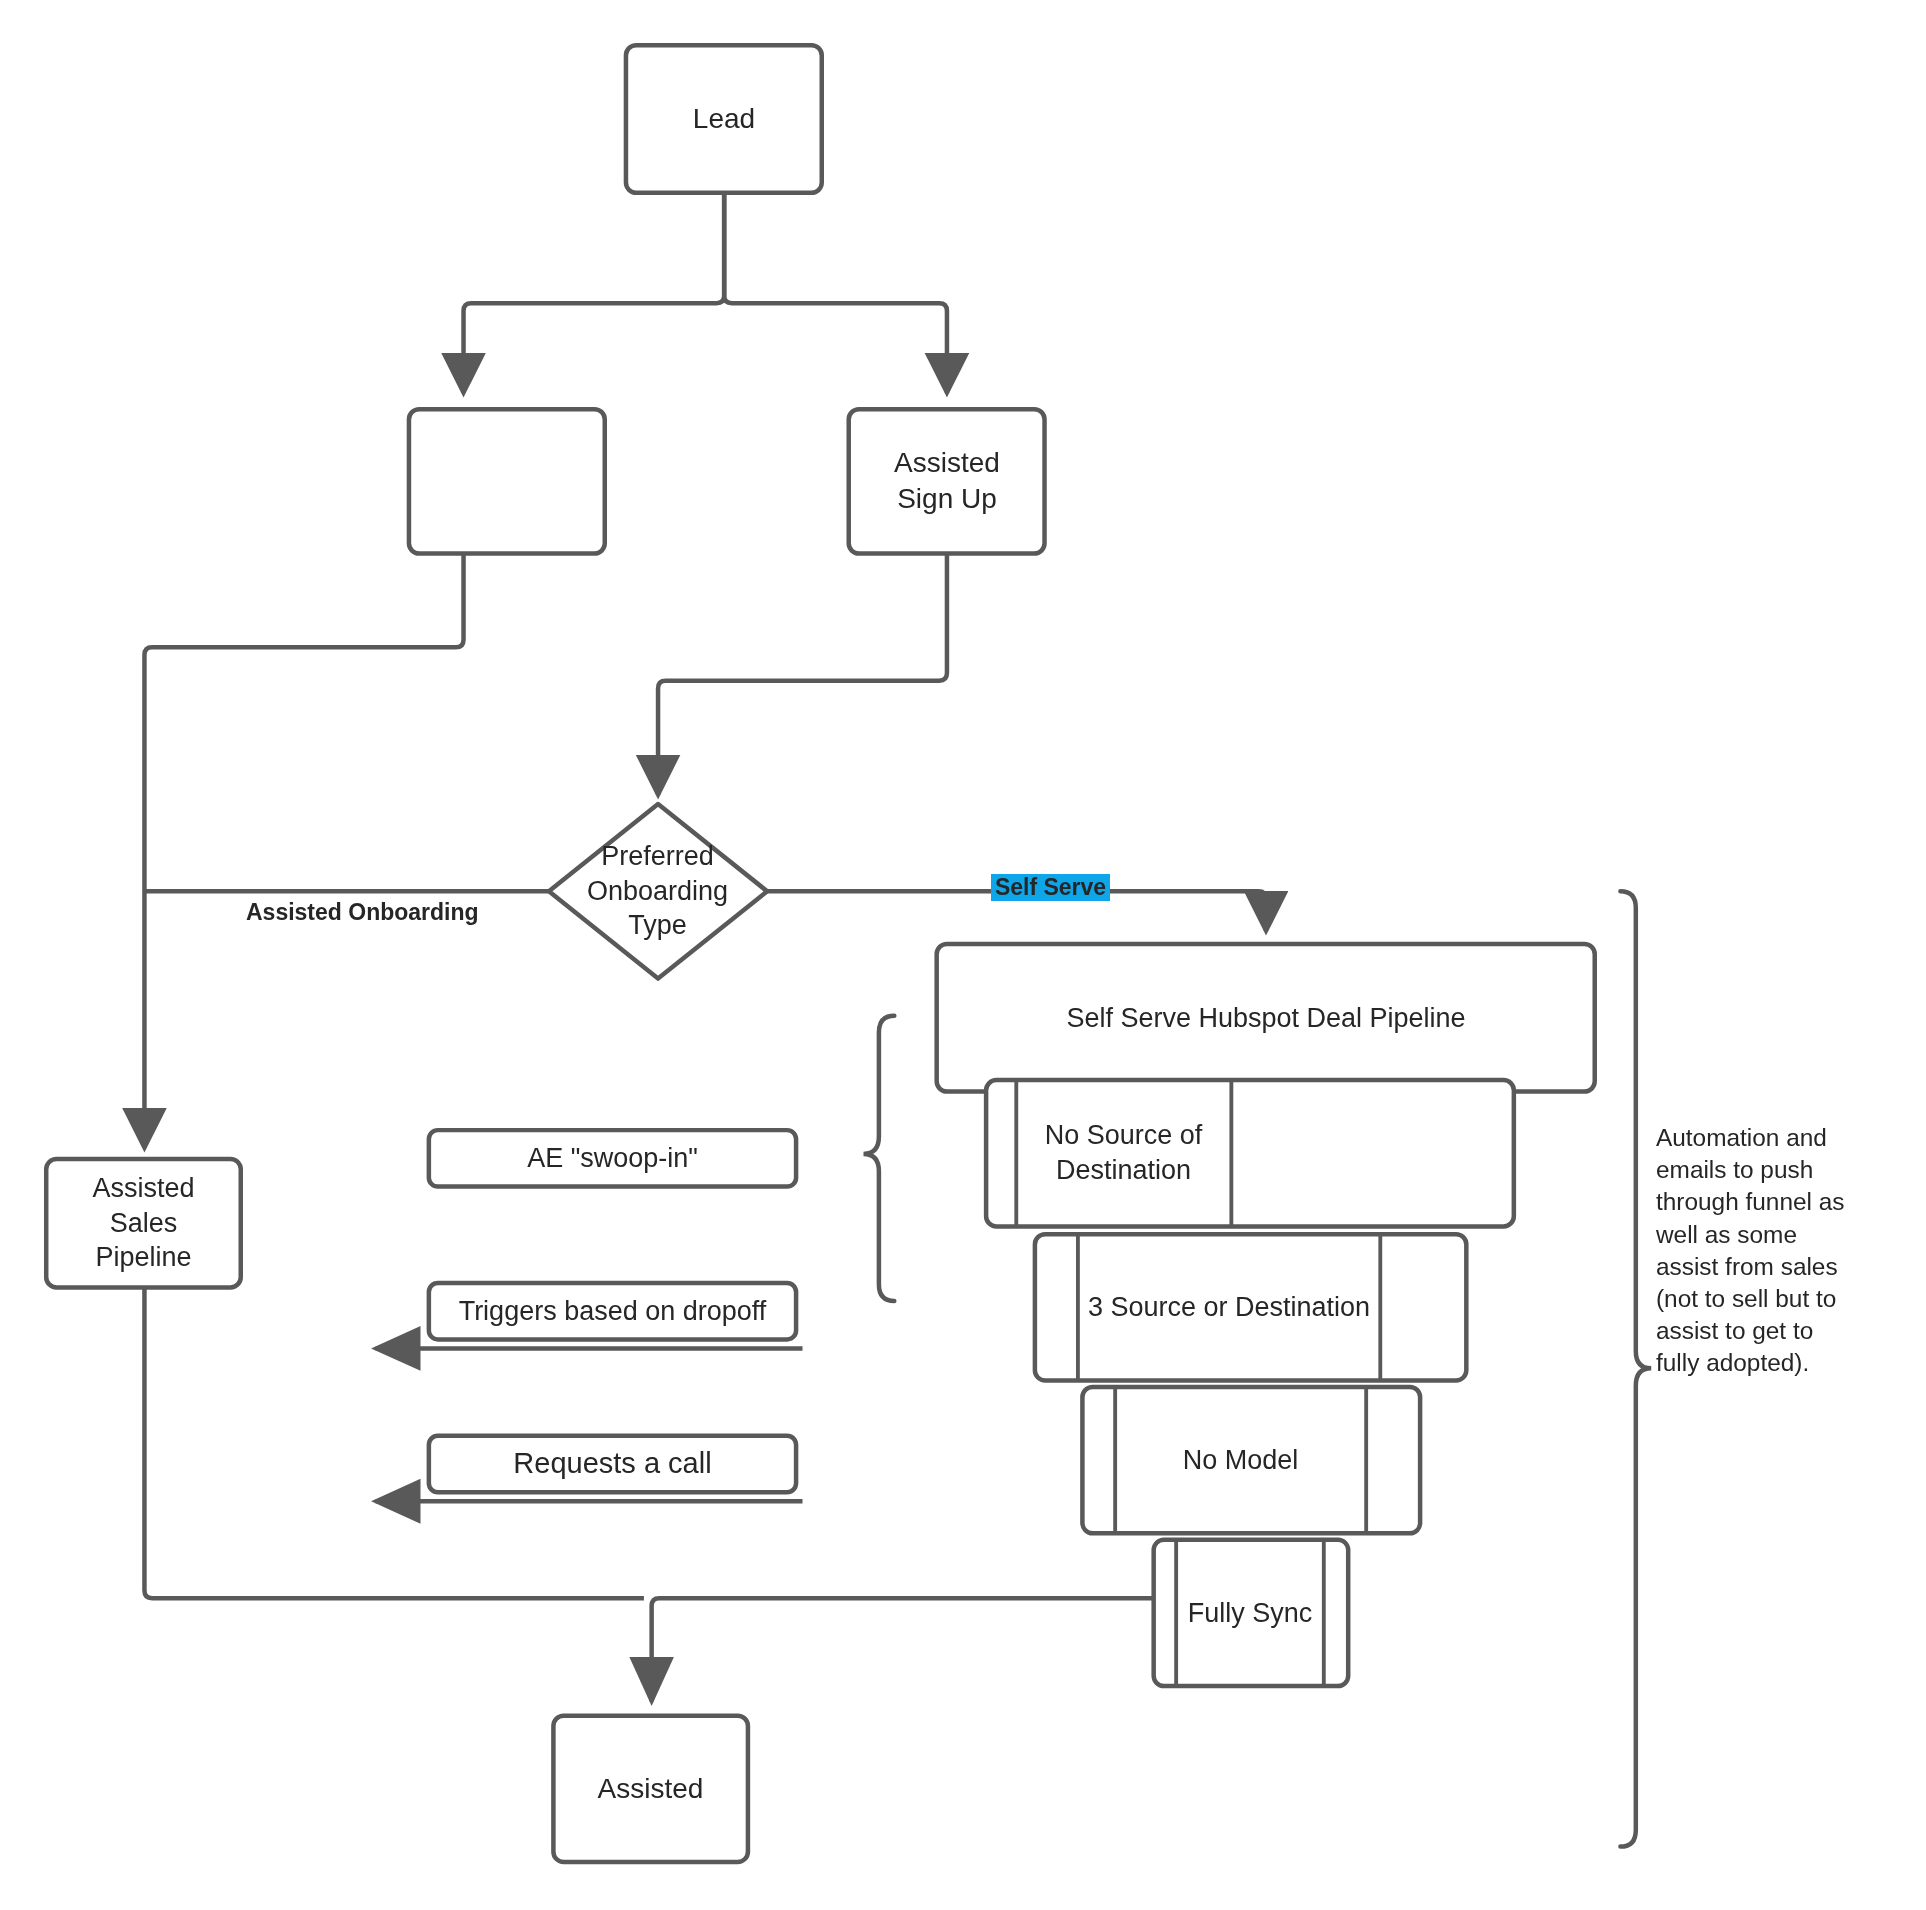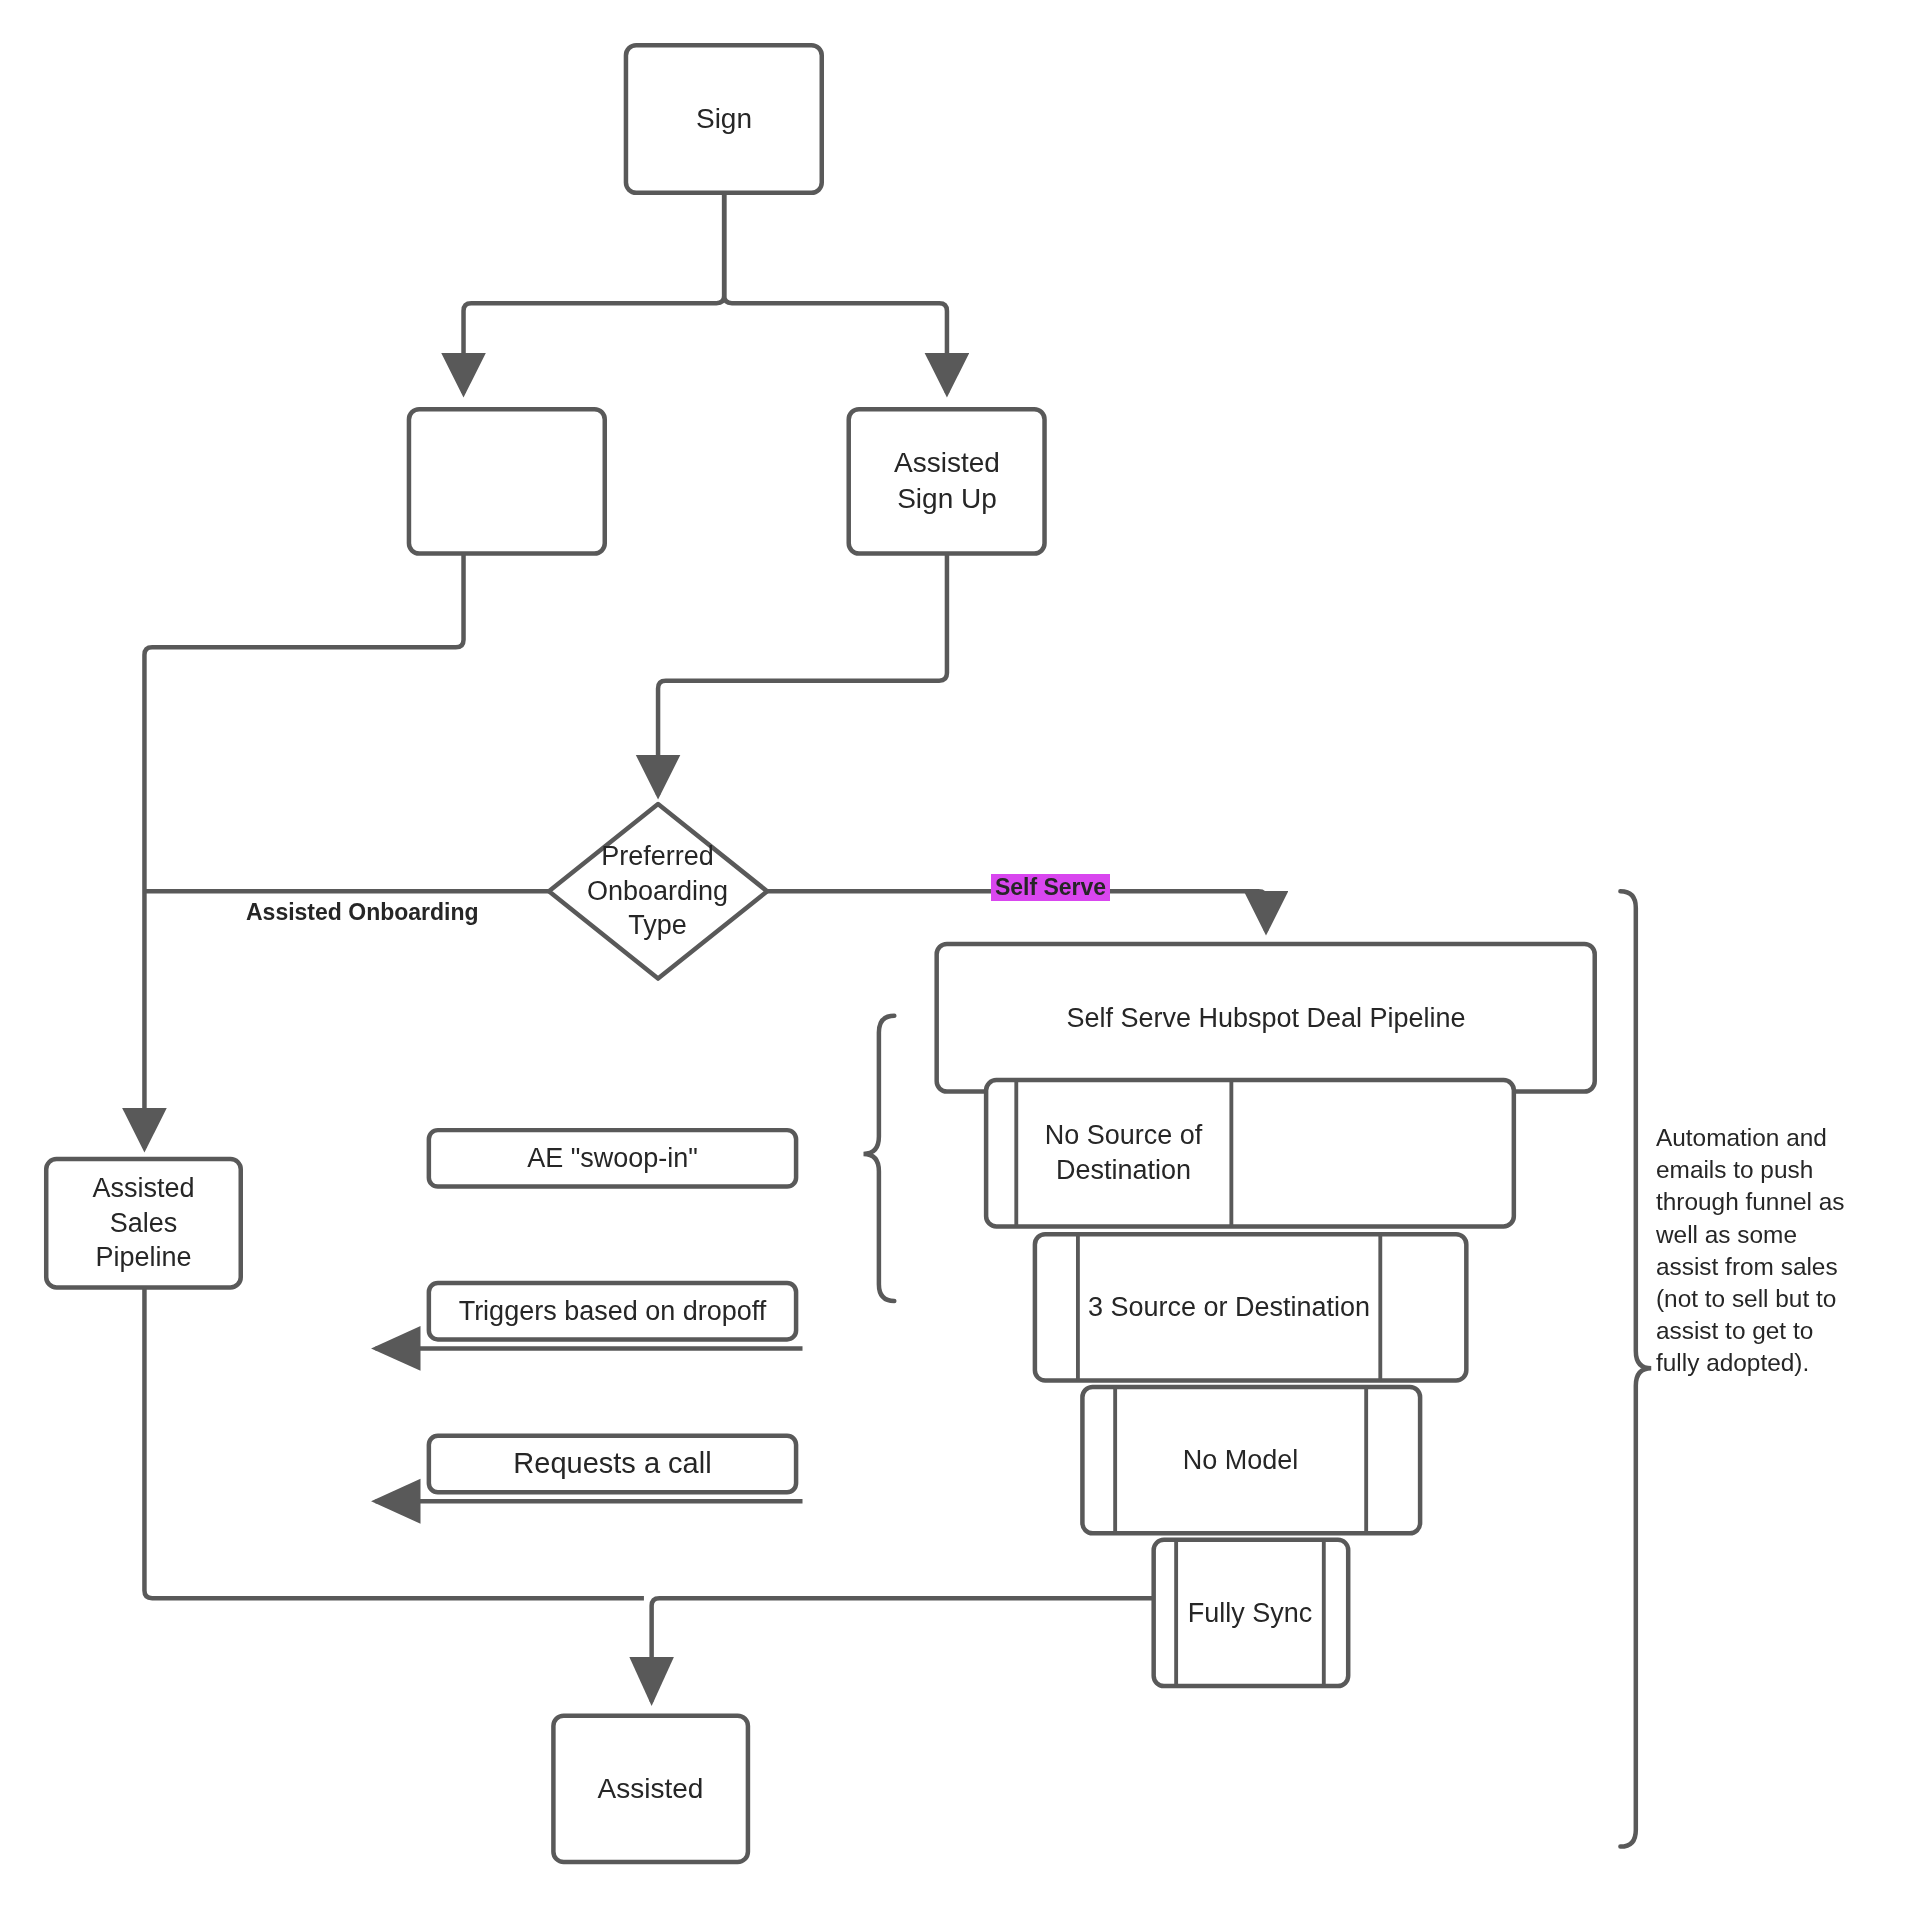--- a/index.html
+++ b/index.html
@@ -141,21 +141,21 @@
       <line x1="2150" y1="1922" x2="2150" y2="2150"></line>
 
       <line x1="1737" y1="2160" x2="1737" y2="2388"></line>
       <line x1="2128" y1="2160" x2="2128" y2="2388"></line>
 
       <line x1="1832" y1="2398" x2="1832" y2="2626"></line>
       <line x1="2062" y1="2398" x2="2062" y2="2626"></line>
     </g>
   </svg>
 
-  <div class="node-text" style="left:626px; top:45px; width:196px; height:148px; font-size:28px;">Sign</div>
+  <div class="node-text" style="left:626px; top:45px; width:196px; height:148px; font-size:28px;">Lead</div>
 
 
   <div class="node-text" style="left:849px; top:409px; width:196px; height:144px; font-size:28px;">Assisted
 Sign Up</div>
 
   <div class="node-text" style="left:571px; top:814px; width:173px; height:154px; font-size:27px;">Preferred
 Onboarding
 Type</div>
 
   <div class="node-text" style="left:46px; top:1159px; width:195px; height:128px; font-size:27px;">Assisted
@@ -175,21 +175,21 @@
   <div class="node-text" style="left:937px; top:944px; width:658px; height:148px; font-size:27px;">Self Serve Hubspot Deal Pipeline</div>
 
   <div class="node-text" style="left:1078px; top:1234px; width:302px; height:146px; font-size:27px;">3 Source or Destination</div>
 
   <div class="node-text" style="left:1115px; top:1387px; width:251px; height:146px; font-size:27px;">No Model</div>
 
   <div class="node-text" style="left:1176px; top:1540px; width:148px; height:146px; font-size:27px;">Fully Sync</div>
 
   <div class="edge-label" style="left:246px; top:899px; font-size:23px;">Assisted Onboarding</div>
 
-  <div class="edge-label" style="left:991px; top:874px; font-size:23px; background:#d946ef; padding:0 3.9px;">Self Serve</div>
+  <div class="edge-label" style="left:991px; top:874px; font-size:23px; background:#0ea5e9; padding:0 3.9px;">Self Serve</div>
 
   <div class="note-text" style="left:1656px; top:1122px; width:244px;">Automation and
 emails to push
 through funnel as
 well as some
 assist from sales
 (not to sell but to
 assist to get to
 fully adopted).</div>
 

